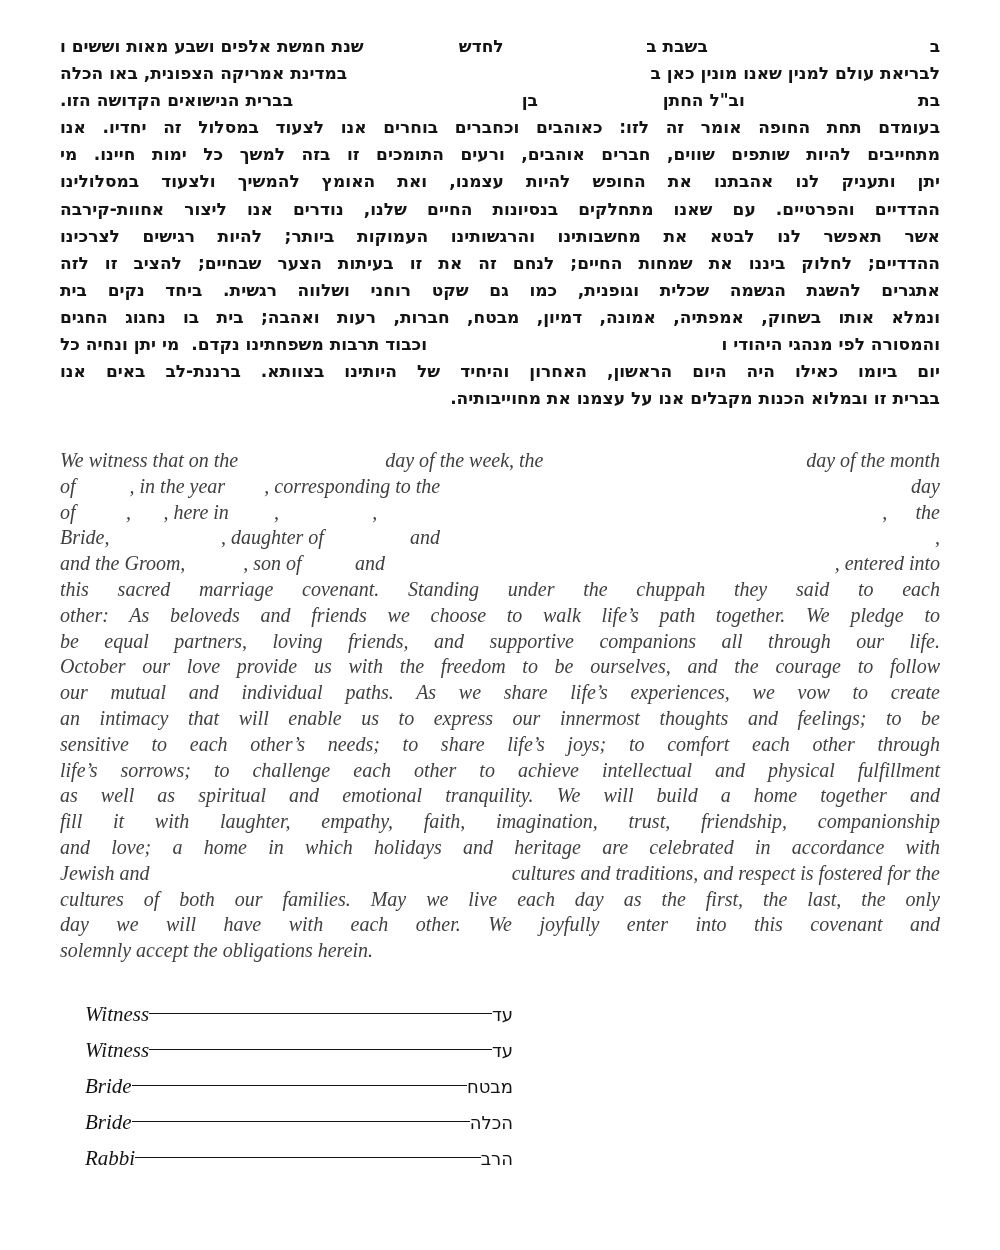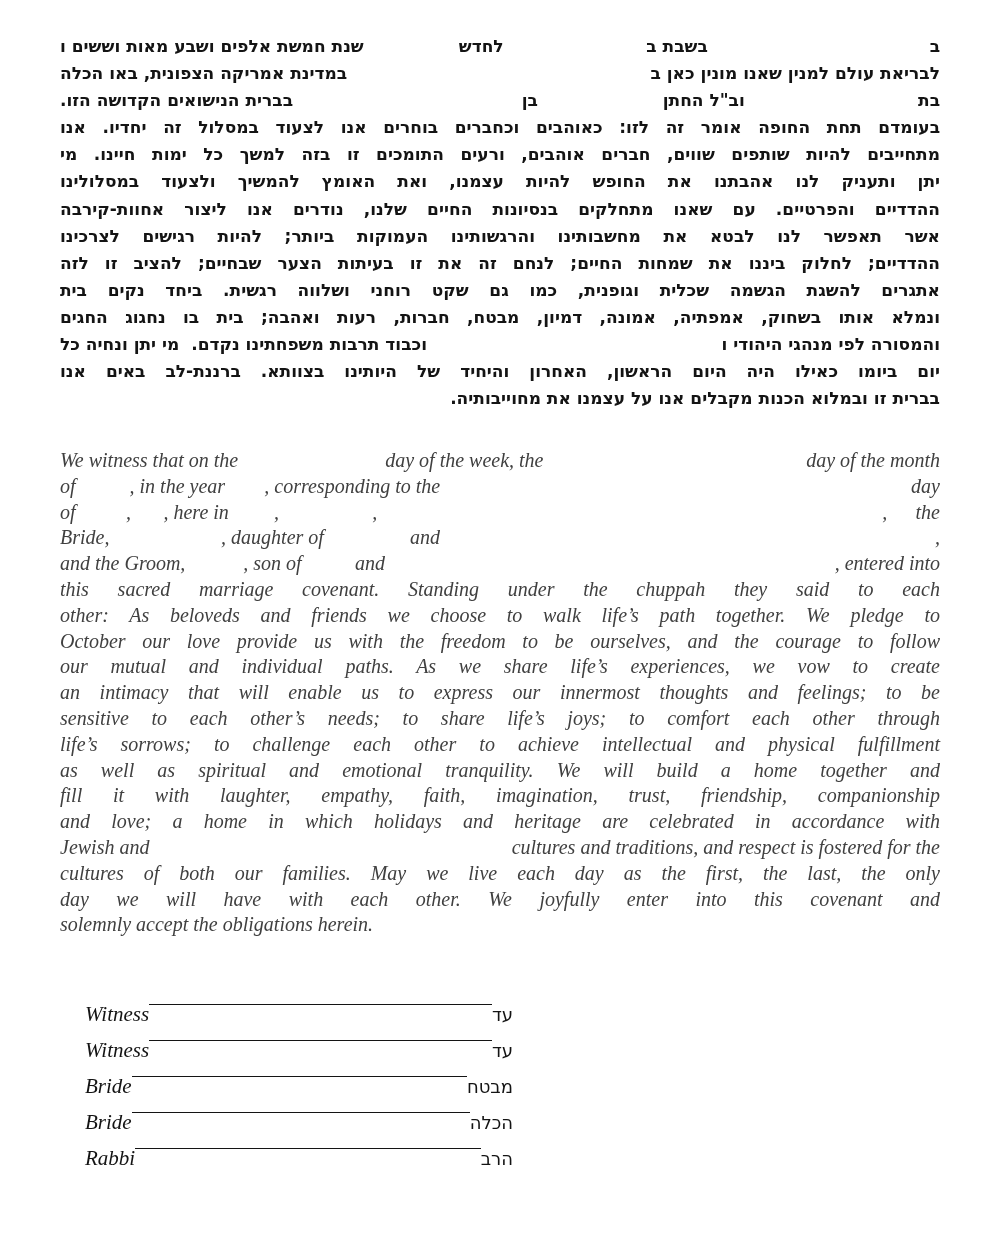--- a/index.html
+++ b/index.html
@@ -37,21 +37,21 @@
   .line.justify{text-align:justify;text-align-last:justify;}
   .line.last{text-align:start;}
   .line.fields{display:flex;align-items:baseline;}
   .line.fields .seg{white-space:pre;flex:0 0 auto;}
   .line.fields .blank{flex-basis:0;min-width:6px;flex-shrink:1;}
   
   .sig-block{
     position:absolute;top:1003px;left:85px;width:428px;
   }
   .sig-row{
-    display:flex;align-items:flex-start;
+    display:flex;align-items:center;
     height:23px;
     margin-bottom:13px;
   }
   .sig-label{
     font-family:"Liberation Serif","DejaVu Serif",serif;
     font-style:italic;
     font-size:21px;
     line-height:23px;
     white-space:pre;
   }
@@ -161,20 +161,21 @@
         <span class="seg">and the Groom,</span>
         <span class="blank" style="flex-grow: 55;"></span>
         <span class="seg">, son of</span>
         <span class="blank" style="flex-grow: 51;"></span>
         <span class="seg">and</span>
         <span class="blank" style="flex-grow: 428;"></span>
         <span class="seg">, entered into</span>
       </div>
       <div class="line justify">this sacred marriage covenant.  Standing under the chuppah they said to each</div>
       <div class="line justify">other:  As beloveds and friends we choose to walk life’s path together. We pledge to</div>
+      <div class="line justify">be equal partners, loving friends, and supportive companions all through our life.</div>
       <div class="line justify">October our love provide us with the freedom to be ourselves, and the courage to follow</div>
       <div class="line justify">our mutual and individual paths.  As we share life’s experiences, we vow to create</div>
       <div class="line justify">an intimacy that will enable us to express our innermost thoughts and feelings; to be</div>
       <div class="line justify">sensitive to each other’s needs; to share life’s joys; to comfort each other through</div>
       <div class="line justify">life’s sorrows; to challenge each other to achieve intellectual and physical fulfillment</div>
       <div class="line justify">as well as spiritual and emotional tranquility.  We will build a home together and</div>
       <div class="line justify">fill it with laughter, empathy, faith, imagination, trust, friendship, companionship</div>
       <div class="line justify">and love; a home in which holidays and heritage are celebrated in accordance with</div>
       <div class="line fields">
         <span class="seg">Jewish and</span>

